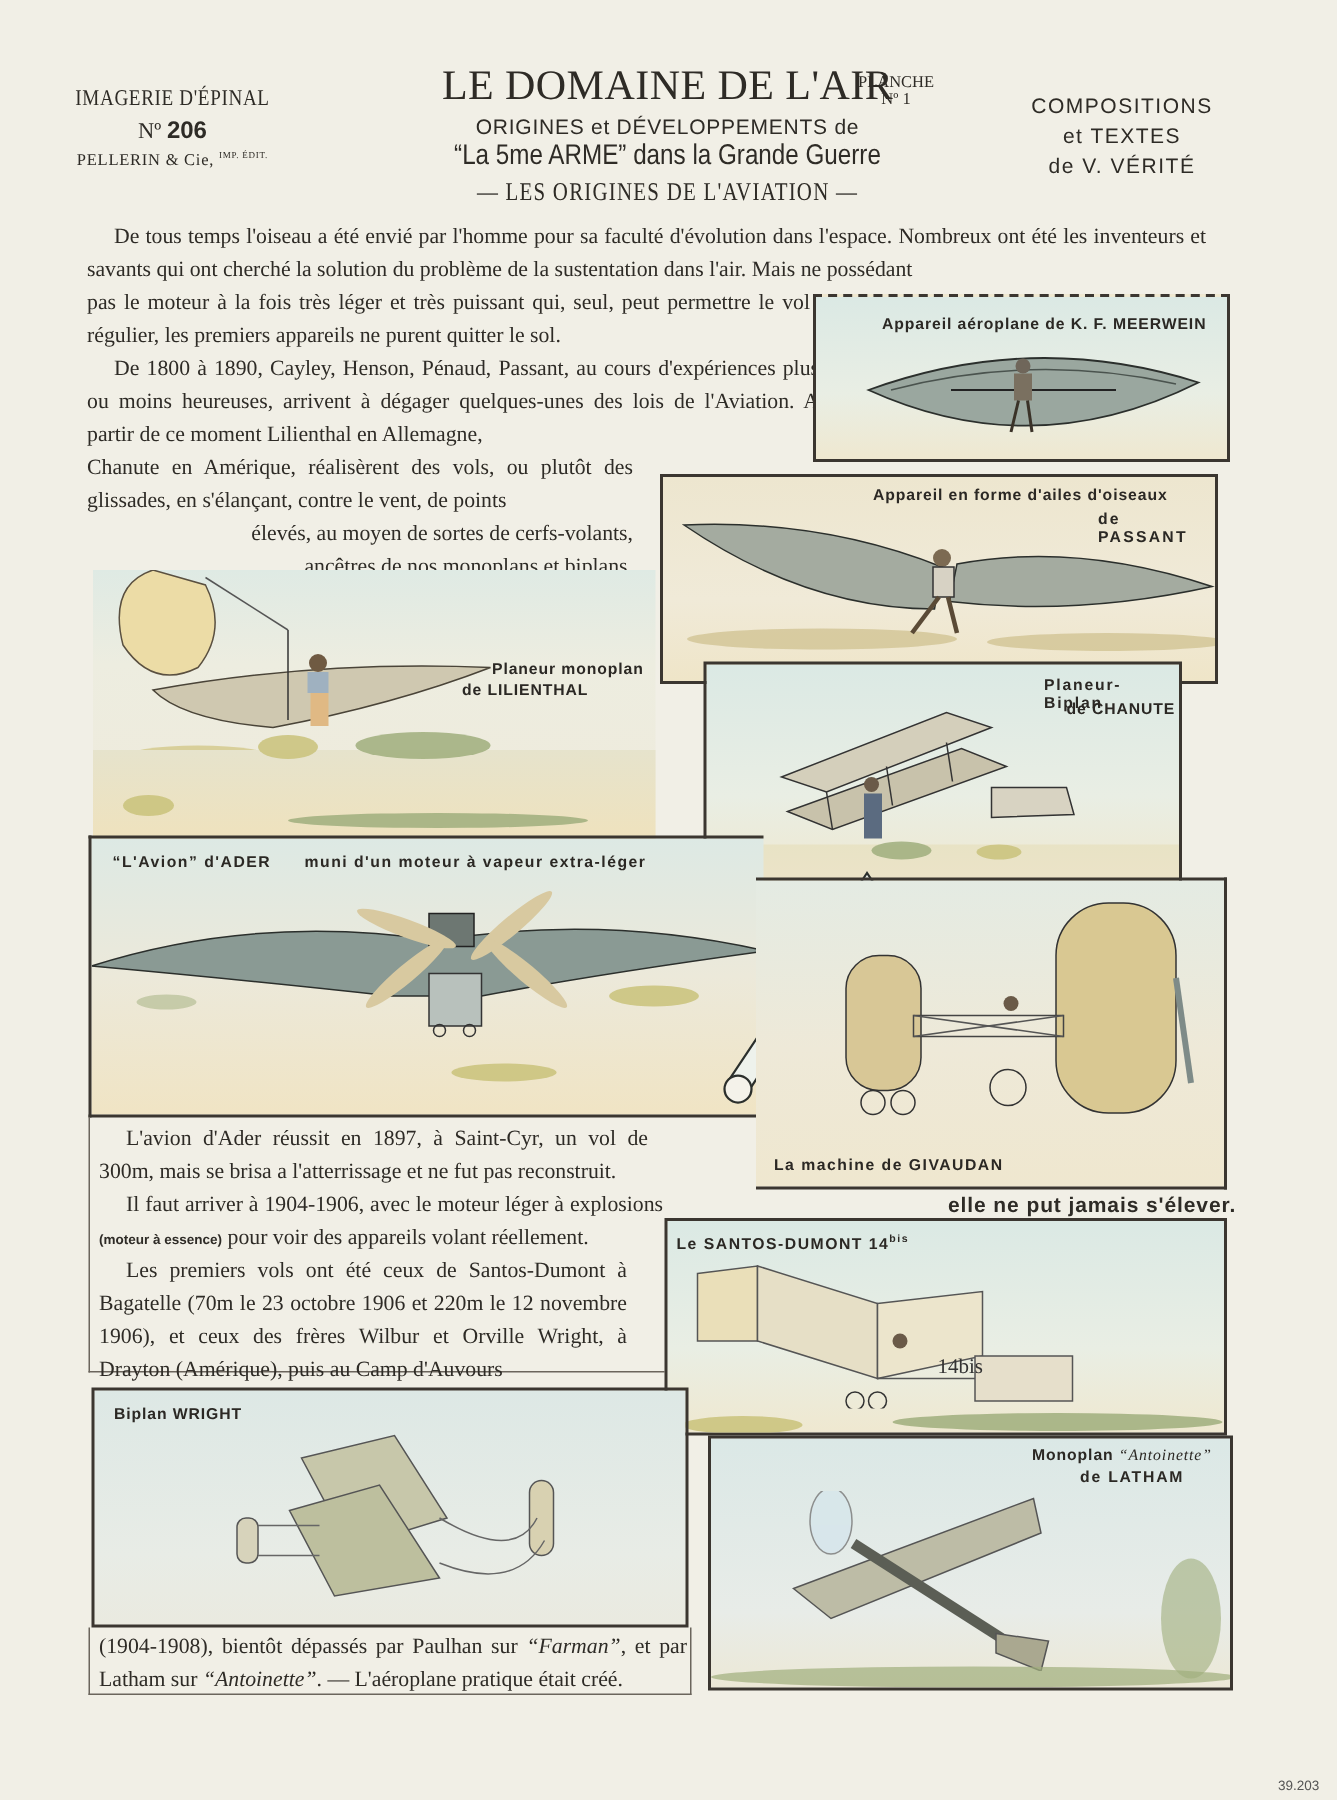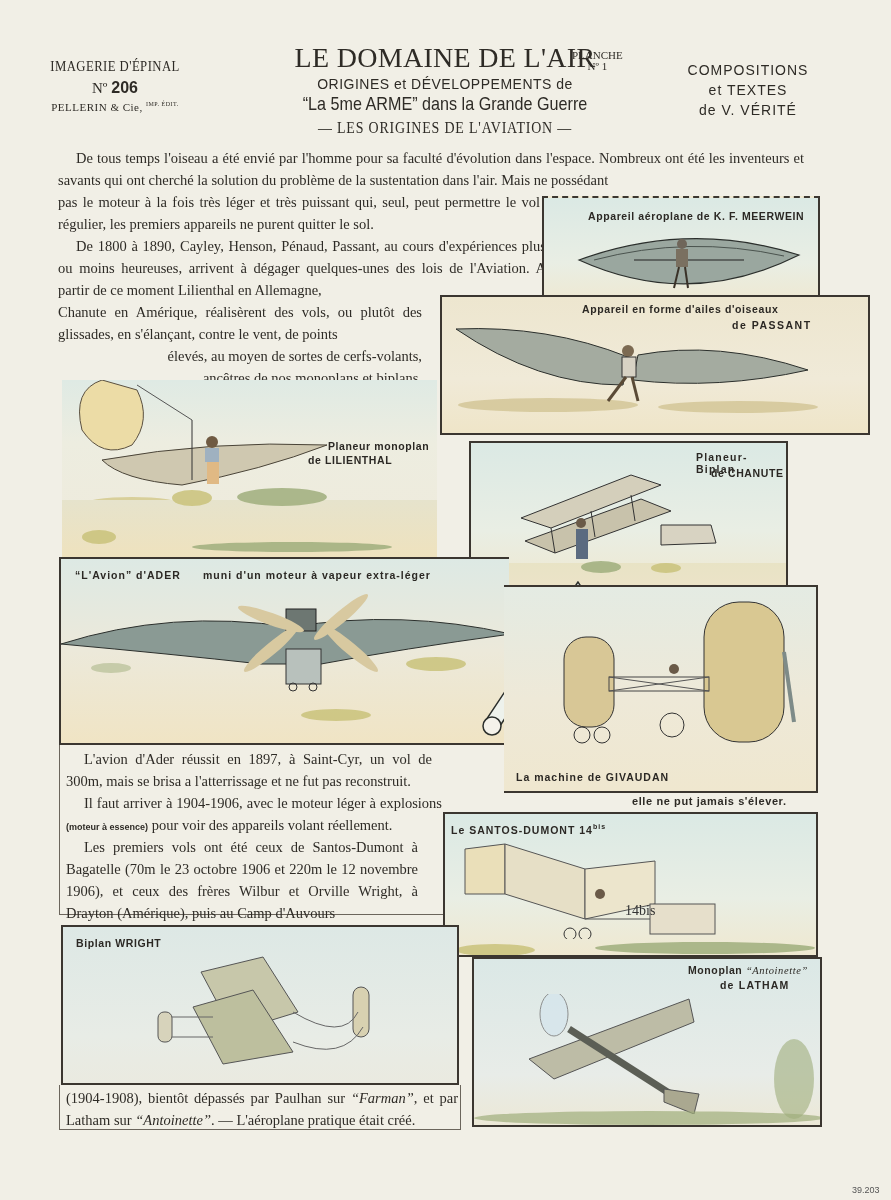--- a/index.html
+++ b/index.html
@@ -70,21 +70,21 @@
     <path d="M5 30 Q115 -10 225 25 Q115 80 5 30Z" fill="#9aa79f" stroke="#2b2f2c" stroke-width="1.2"></path>
     <path d="M20 30 Q115 5 210 26" stroke="#4a534e" fill="none"></path>
     <line x1="60" y1="30" x2="170" y2="30" stroke="#222" stroke-width="1.2"></line>
     <circle cx="108" cy="14" r="5" fill="#6f665a"></circle>
     <rect x="102" y="19" width="12" height="18" fill="#7a7060"></rect>
     <line x1="105" y1="37" x2="100" y2="58" stroke="#3a3228" stroke-width="2"></line>
     <line x1="111" y1="37" x2="114" y2="58" stroke="#3a3228" stroke-width="2"></line>
   </svg>
 </div>
 
-<div class="frame sky-warm" style="left:440px;top:295px;width:430px;height:140px;text-decoration:underline;">
+<div class="frame sky-warm" style="left:440px;top:316px;width:372px;height:140px;text-decoration:underline;">
   <div class="cap" style="left:140px;top:6px;">Appareil en forme d'ailes d'oiseaux</div>
   <div class="cap" style="left:290px;top:22px;letter-spacing:1.5px;">de PASSANT</div>
   <svg class="abs" style="left:6px;top:18px;" width="370" height="110">
     <path d="M8 14 Q100 10 180 42 L175 70 Q90 70 8 14Z" fill="#a4aba0" stroke="#2b2f2c"></path>
     <path d="M190 40 Q270 25 360 55 Q270 75 185 65Z" fill="#a4aba0" stroke="#2b2f2c"></path>
     <ellipse cx="100" cy="90" rx="90" ry="7" fill="#cdbf8c" opacity="0.7"></ellipse>
     <ellipse cx="290" cy="92" rx="80" ry="6" fill="#cdbf8c" opacity="0.7"></ellipse>
     <circle cx="180" cy="36" r="6" fill="#7c6a52"></circle>
     <rect x="174" y="42" width="14" height="20" fill="#d7d2c4" stroke="#333"></rect>
     <line x1="178" y1="62" x2="160" y2="86" stroke="#5a4a36" stroke-width="3"></line>
@@ -162,21 +162,21 @@
     <line x1="55" y1="80" x2="155" y2="94" stroke="#555"></line>
       <line x1="55" y1="94" x2="155" y2="80" stroke="#555"></line>
     <circle cx="120" cy="72" r="5" fill="#6a5a48"></circle>
     <line x1="230" y1="55" x2="240" y2="125" stroke="#7e8b88" stroke-width="4"></line>
     <circle cx="28" cy="138" r="8" fill="none" stroke="#333"></circle>
       <circle cx="48" cy="138" r="8" fill="none" stroke="#333"></circle>
     <circle cx="118" cy="128" r="12" fill="none" stroke="#333"></circle>
   </svg>
   <div class="cap" style="left:12px;top:184px;letter-spacing:1px;">La machine de GIVAUDAN</div>
 </div>
-<div class="abs caption-note" style="left:632px;top:795px;font-weight:bold;font-size:11px;">elle ne put jamais s'élever.</div>
+<div class="abs caption-note" style="left:632px;top:795px;font-weight:bold;font-size:14px;">elle ne put jamais s'élever.</div>
 
 <div class="txt-box" style="left:59px;top:745px;width:384px;height:170px;"></div>
 <div class="abs para" style="left:66px;top:748px;width:366px;text-indent:18px;">L'avion d'Ader réussit en 1897, à Saint-Cyr, un vol de 300m, mais se brisa a l'atterrissage et ne fut pas reconstruit.</div>
 <div class="abs para" style="left:66px;top:792px;width:376px;text-indent:18px;">
   <span>Il faut arriver à 1904-1906, avec le moteur léger à explosions</span>
   <b class="mono-small">(moteur à essence)</b>
   <span>pour voir des appareils volant réellement.</span>
 </div>
 <div class="abs para" style="left:66px;top:836px;width:352px;text-indent:18px;">Les premiers vols ont été ceux de Santos-Dumont à Bagatelle (70m le 23 octobre 1906 et 220m le 12 novembre 1906), et ceux des frères Wilbur et Orville Wright, à Drayton (Amérique), puis au Camp d'Auvours</div>
 

